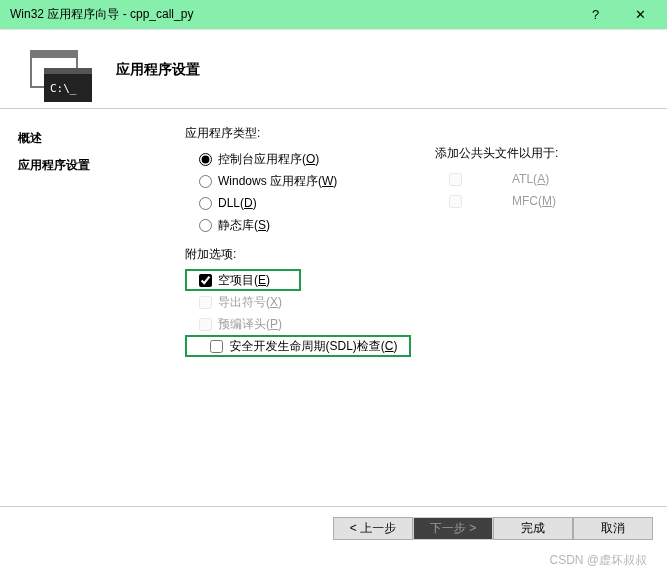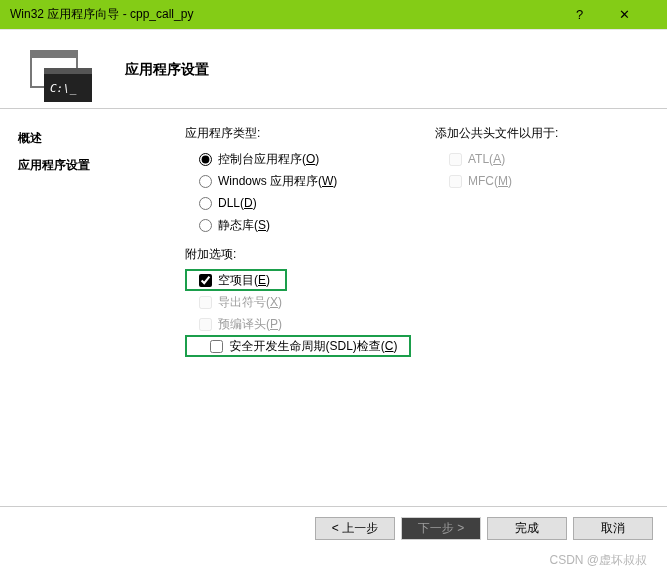--- a/index.html
+++ b/index.html
@@ -11,39 +11,39 @@
     color: #000;
     width: 667px;
     height: 575px;
     overflow: hidden;
     position: relative;
   }
   .titlebar {
     display: flex;
     align-items: center;
     height: 30px;
-    padding: 0 20px 0 10px;
-    background: #84cc16;
+    padding: 0 4px 0 10px;
+    background: #86efac;
     border-bottom: 1px solid #e5e5e5;
   }
   .titlebar .title { flex: 1; font-size: 12px; color: #000; }
   .titlebar .win-controls { display: flex; align-items: center; gap: 0; }
   .win-btn {
     width: 45px; height: 30px;
     display: flex; align-items: center; justify-content: center;
     font-size: 13px; color: #000;
   }
   .header-area {
     display: flex;
     align-items: center;
     padding: 20px 0 18px 30px;
     border-bottom: 1px solid #ccc;
   }
   .app-icon {
-    width: 62px; height: 40px; position: relative; margin-right: 33px; font-style: italic;
+    width: 62px; height: 40px; position: relative; margin-right: 24px;
   }
   .app-icon .frame1 {
     position: absolute; top: 0; left: 0; width: 48px; height: 38px;
     border: 2px solid #777; background: #fff;
   }
   .app-icon .frame1::before {
     content: ""; position: absolute; top: 0; left: 0; right: 0; height: 6px;
     background: #777;
   }
   .app-icon .frame2 {
@@ -73,21 +73,21 @@
     font-size: 12px;
     color: #000000;
     font-weight: bold;
   }
   .content {
     flex: 1;
     padding: 16px 0 0 10px;
     display: flex;
   }
   .col-left { width: 230px; }
-  .col-right { flex: 1; padding-left: 20px; }
+  .col-right { flex: 1; padding-left: 20px; margin-top: 20px; }
   .section-label { margin-bottom: 6px; }
   .option-row {
     display: flex; align-items: center;
     padding: 2px 0 2px 14px;
     height: 22px;
   }
   .option-row.highlighted {
     border: 2px solid #1b9e4b;
     padding-left: 12px;
     margin-left: 0;
@@ -100,27 +100,27 @@
     accent-color: #000;
   }
   .option-row label { cursor: default; }
   .option-row.disabled label,
   .option-row.disabled input { color: #9e9e9e; }
   .option-row.disabled input[type="checkbox"] {
     opacity: 0.5;
   }
   .underline { text-decoration: underline; }
   .section-gap { height: 10px; }
-  .col-right .option-row { padding-left: 14px; }
+  .col-right .option-row { padding-left: 14px; gap: 44px; }
   .footer {
     display: flex;
     justify-content: flex-end;
     align-items: center;
     padding: 10px 14px 0 0;
-    gap: 6px;
+    gap: 0;
     margin-left: 32px;
   }
   .btn {
     min-width: 80px;
     height: 23px;
     border: 1px solid #adadad;
     background: #e1e1e1;
     font-size: 12px;
     font-family: inherit;
     display: inline-flex;
@@ -188,21 +188,21 @@
         <label><span>DLL(</span><span class="underline">D</span><span>)</span></label>
       </div>
       <div class="option-row">
         <input type="radio" name="apptype" style="">
         <label><span>静态库(</span><span class="underline">S</span><span>)</span></label>
       </div>
 
       <div class="section-gap"></div>
       <div class="section-label">附加选项:</div>
 
-      <div class="option-row highlighted" style="width:102px;">
+      <div class="option-row highlighted" style="width:116px;">
         <input type="checkbox" checked="" style="">
         <label><span>空项目(</span><span class="underline">E</span><span>)</span></label>
       </div>
       <div class="option-row disabled">
         <input type="checkbox" disabled="" style="">
         <label><span>导出符号(</span><span class="underline">X</span><span>)</span></label>
       </div>
       <div class="option-row disabled">
         <input type="checkbox" disabled="" style="">
         <label><span>预编译头(</span><span class="underline">P</span><span>)</span></label>

